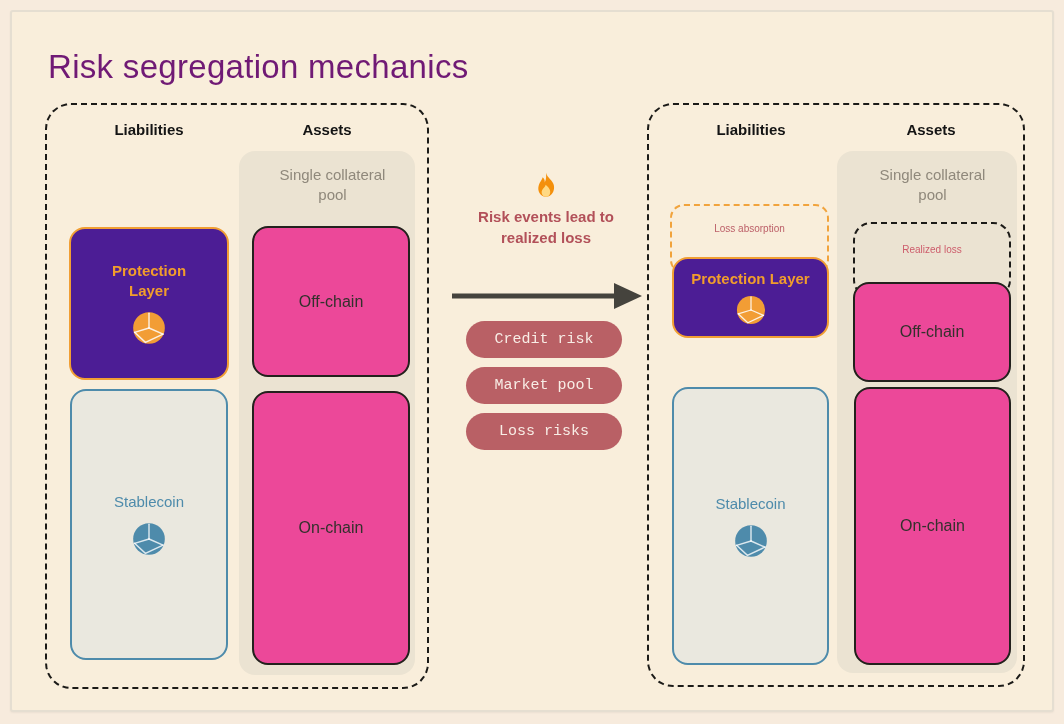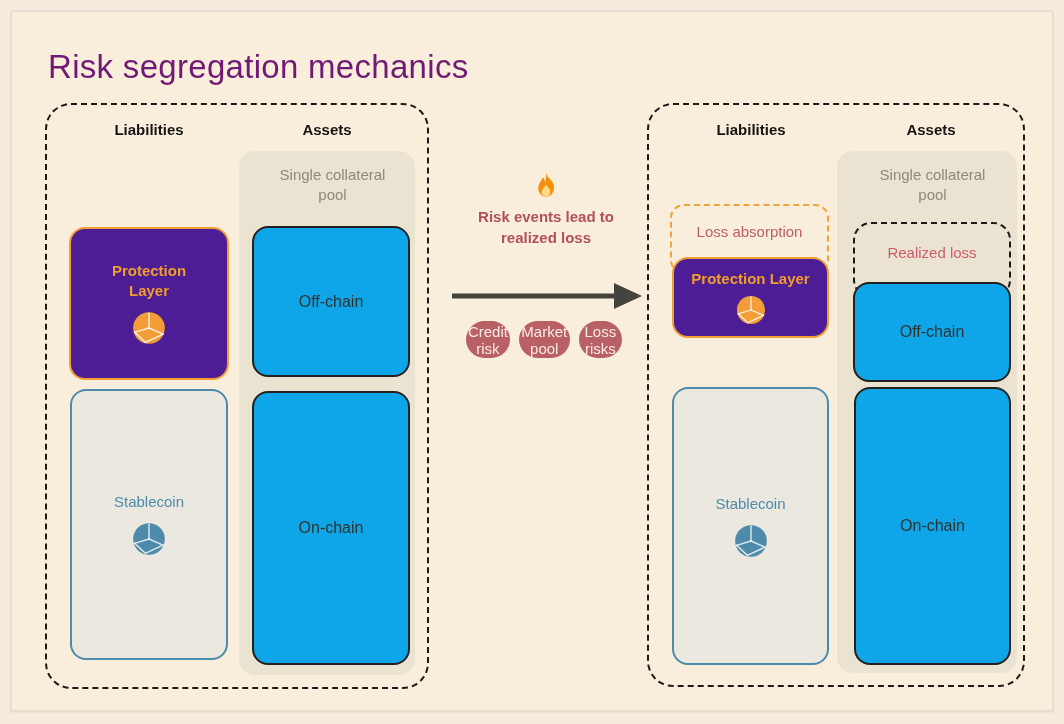--- a/index.html
+++ b/index.html
@@ -76,21 +76,21 @@
     border: 2px solid #f19e33;
     color: #f19d2c;
     font-weight: bold;
   }
   .stablecoin {
     background: #eae8df;
     border: 2px solid #4e8bab;
     color: #4e8bab;
   }
   .chain-box {
-    background: #0ea5e9;
+    background: #ec4899;
     border: 2px solid #23211d;
     color: #33312c;
     font-size: 16px;
   }
   
   .panel.left .protection { left: 22px;  top: 122px; width: 160px; height: 153px; }
   .panel.left .protection .lbl { width: 100px; }
   .panel.left .stablecoin { left: 23px;  top: 284px; width: 158px; height: 271px; }
   .panel.left .off-chain  { left: 205px; top: 121px; width: 158px; height: 151px; }
   .panel.left .on-chain   { left: 205px; top: 286px; width: 158px; height: 274px; }
@@ -100,21 +100,21 @@
   .panel.right .off-chain  { left: 204px; top: 177px; width: 158px; height: 100px; z-index: 2; }
   .panel.right .on-chain   { left: 205px; top: 282px; width: 157px; height: 278px; z-index: 2; }
   .panel.right .protection .icon { margin-top: 5px; }
   
   .dash-box {
     position: absolute;
     border-radius: 14px;
     display: flex;
     align-items: flex-start;
     justify-content: center;
-    font-size: 15px;
+    font-size: 10px;
     z-index: 1;
   }
   .loss-absorption {
     left: 21px; top: 99px; width: 159px; height: 70px;
     border: 2px dashed #f1a33c;
     color: #bc5f68;
     padding-top: 17px;
   }
   .realized-loss {
     left: 204px; top: 117px; width: 158px; height: 76px;
@@ -135,22 +135,23 @@
     font-size: 15px;
     font-weight: bold;
     line-height: 21px;
     color: #b25059;
   }
   .arrow-wrap { position: absolute; left: 0; top: 108px; width: 200px; height: 32px; }
   .pills {
     position: absolute;
     left: 20px; top: 149px; width: 156px;
     display: flex;
-    flex-direction: row;
+    flex-direction: column;
     gap: 9px;
+    font-family: Liberation Mono, monospace;
   }
   .pill {
     height: 37px;
     border-radius: 19px;
     background: #b96065;
     color: #f8ede6;
     font-size: 15px;
     display: flex;
     align-items: center;
     justify-content: center;

